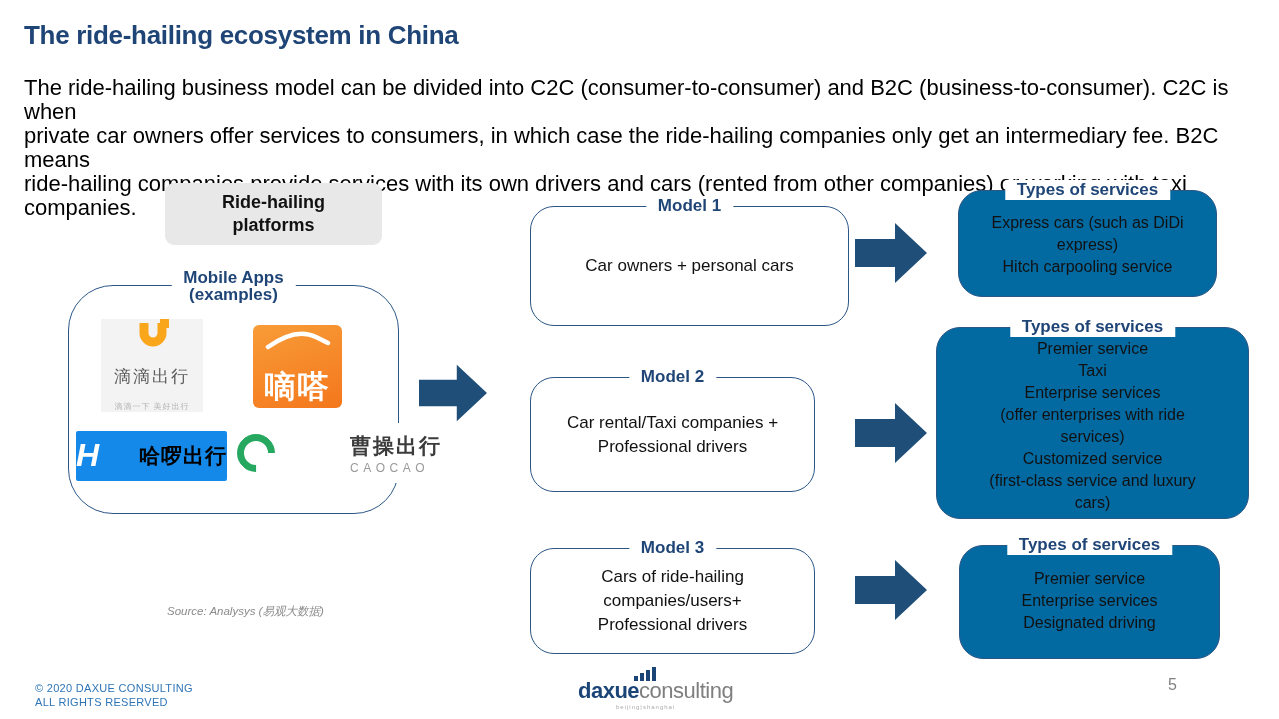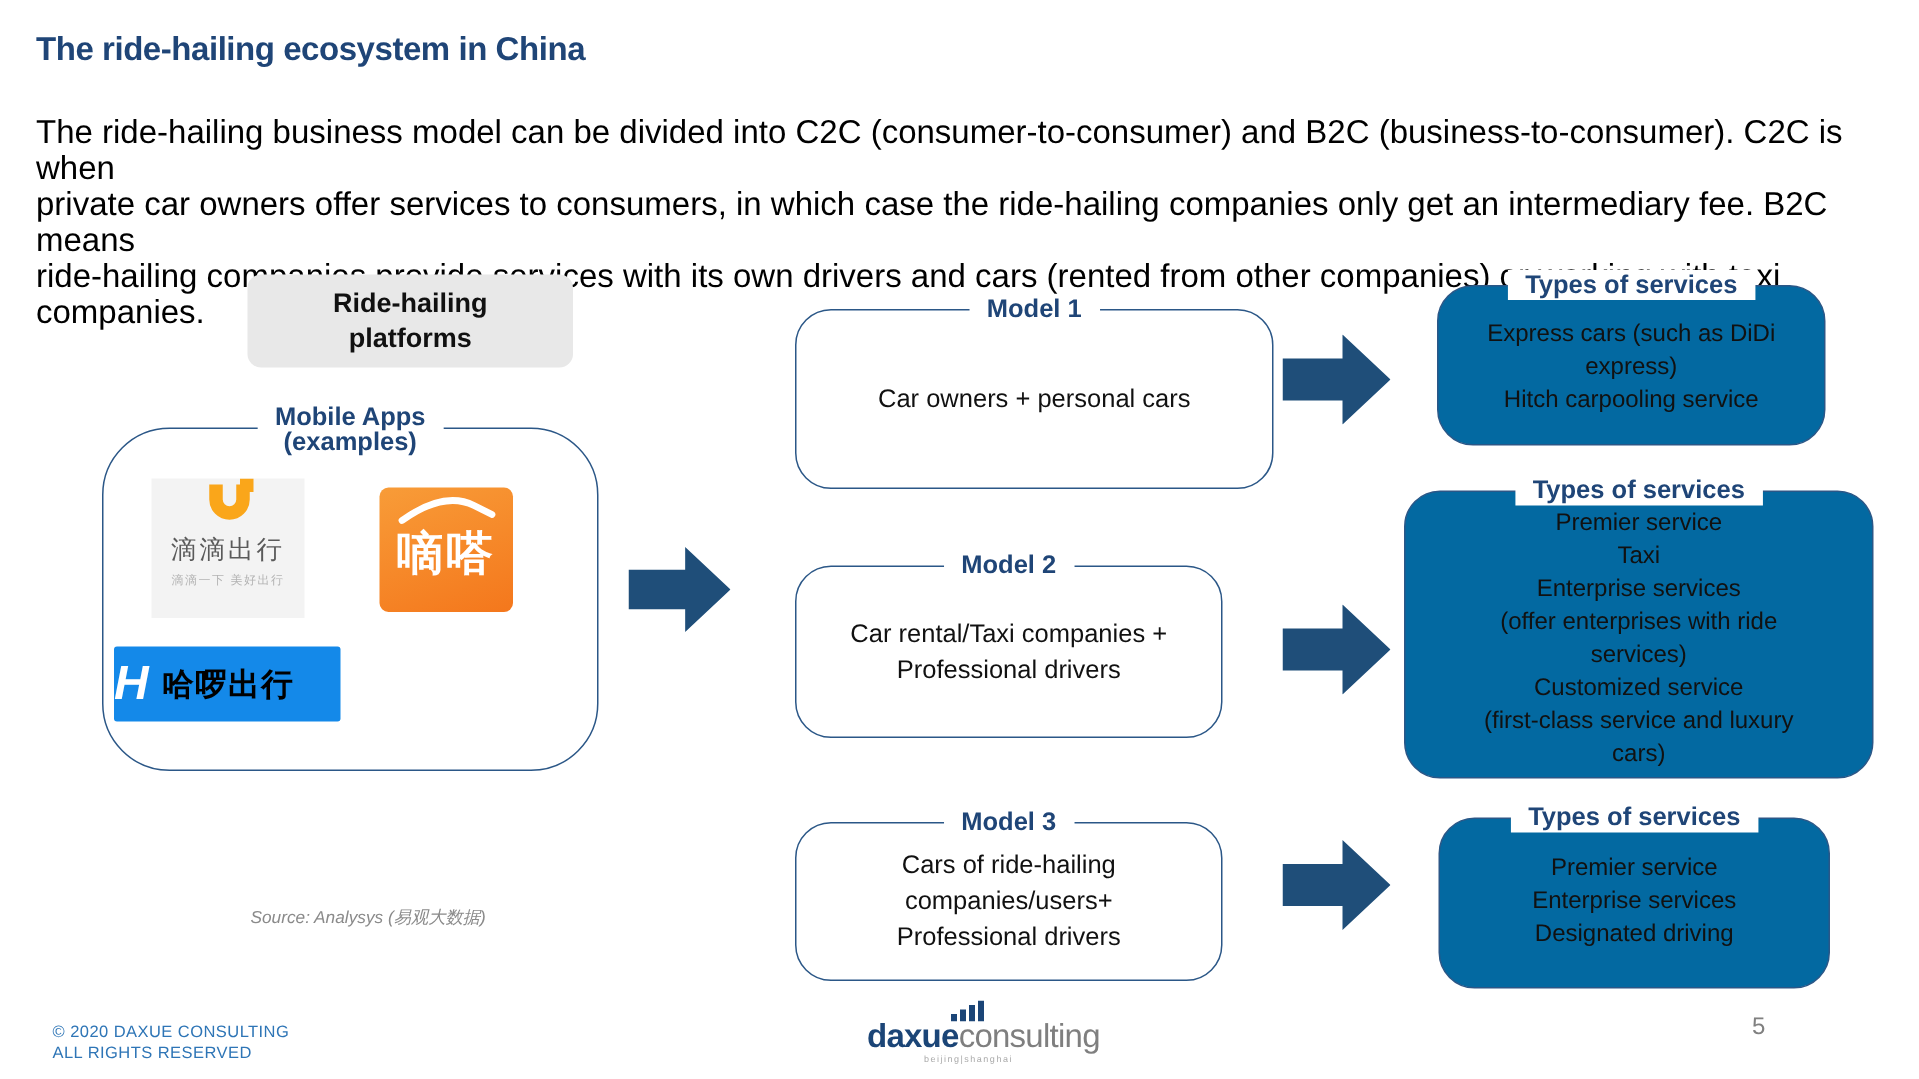--- a/index.html
+++ b/index.html
@@ -4,21 +4,21 @@
 <style>
   html,body { margin:0; padding:0; background:#fff; }
   .slide {
     position:relative; width:1279px; height:719px; background:#ffffff;
     font-family:"Liberation Sans", sans-serif; overflow:hidden; color:#000;
   }
   .pre { white-space:pre-line; }
 
   
   .title {
-    position:absolute; left:24px; top:20px; font-size:22px; font-weight:bold;
+    position:absolute; left:24px; top:20px; font-size:26px; font-weight:bold;
     color:#1F4577; letter-spacing:-0.3px;
   }
   .intro {
     position:absolute; left:24px; top:76px; width:1240px; font-size:22px;
     line-height:24px; color:#000;
   }
 
   
   .platforms-box {
     position:absolute; left:121px; top:183px; width:217px; height:62px;
@@ -30,21 +30,21 @@
     position:absolute; left:68px; top:285px; width:329px; height:227px;
     border:1.5px solid #2B5787; border-radius:45px;
   }
   .legend {
     position:absolute; left:50%; transform:translateX(-50%);
     background:#fff; padding:0 12px; color:#1F4577; font-weight:bold;
     font-size:17px; text-align:center; white-space:pre-line;
   }
   .apps-container .legend { top:-17px; line-height:17px; }
 
-  .tile { position:absolute; display:flex; align-items:center; justify-content:flex-start; }
+  .tile { position:absolute; display:flex; align-items:center; justify-content:space-between; }
   .tile-didi {
     left:32px; top:33px; width:102px; height:93px; background:#F3F3F3;
     flex-direction:column;
   }
   .didi-text { font-size:17px; color:#5a5a5a; letter-spacing:2px; margin-top:2px; }
   .didi-tagline { font-size:8px; color:#b3b3b3; letter-spacing:1px; margin-top:3px; }
   .tile-dida {
     left:184px; top:39px; width:89px; height:83px; border-radius:6px;
     background:linear-gradient(160deg,#F89C38,#F4771C); flex-direction:column;
   }
@@ -147,20 +147,27 @@
         <path d="M6 22 Q 34 2, 54 12 L 66 18" stroke="#ffffff" stroke-width="4.5" fill="none" stroke-linecap="round"></path>
       </svg>
       <div class="dida-text">嘀嗒</div>
     </div>
 
     <div class="tile tile-hello">
       <span class="hello-h">H</span>
       <span class="hello-text">哈啰出行</span>
     </div>
 
+    <div class="tile tile-caocao">
+      <span class="caocao-c"></span>
+      <span class="caocao-col">
+        <span class="caocao-text">曹操出行</span>
+        <span class="caocao-sub">CAOCAO</span>
+      </span>
+    </div>
   </div>
 
   <div class="source-note">Source: Analysys (易观大数据)</div>
 
   <div class="dbox model-box m1">
     <div class="legend">Model 1</div>
     <div class="body">Car owners + personal cars</div>
   </div>
   <div class="dbox model-box m2">
     <div class="legend">Model 2</div>

